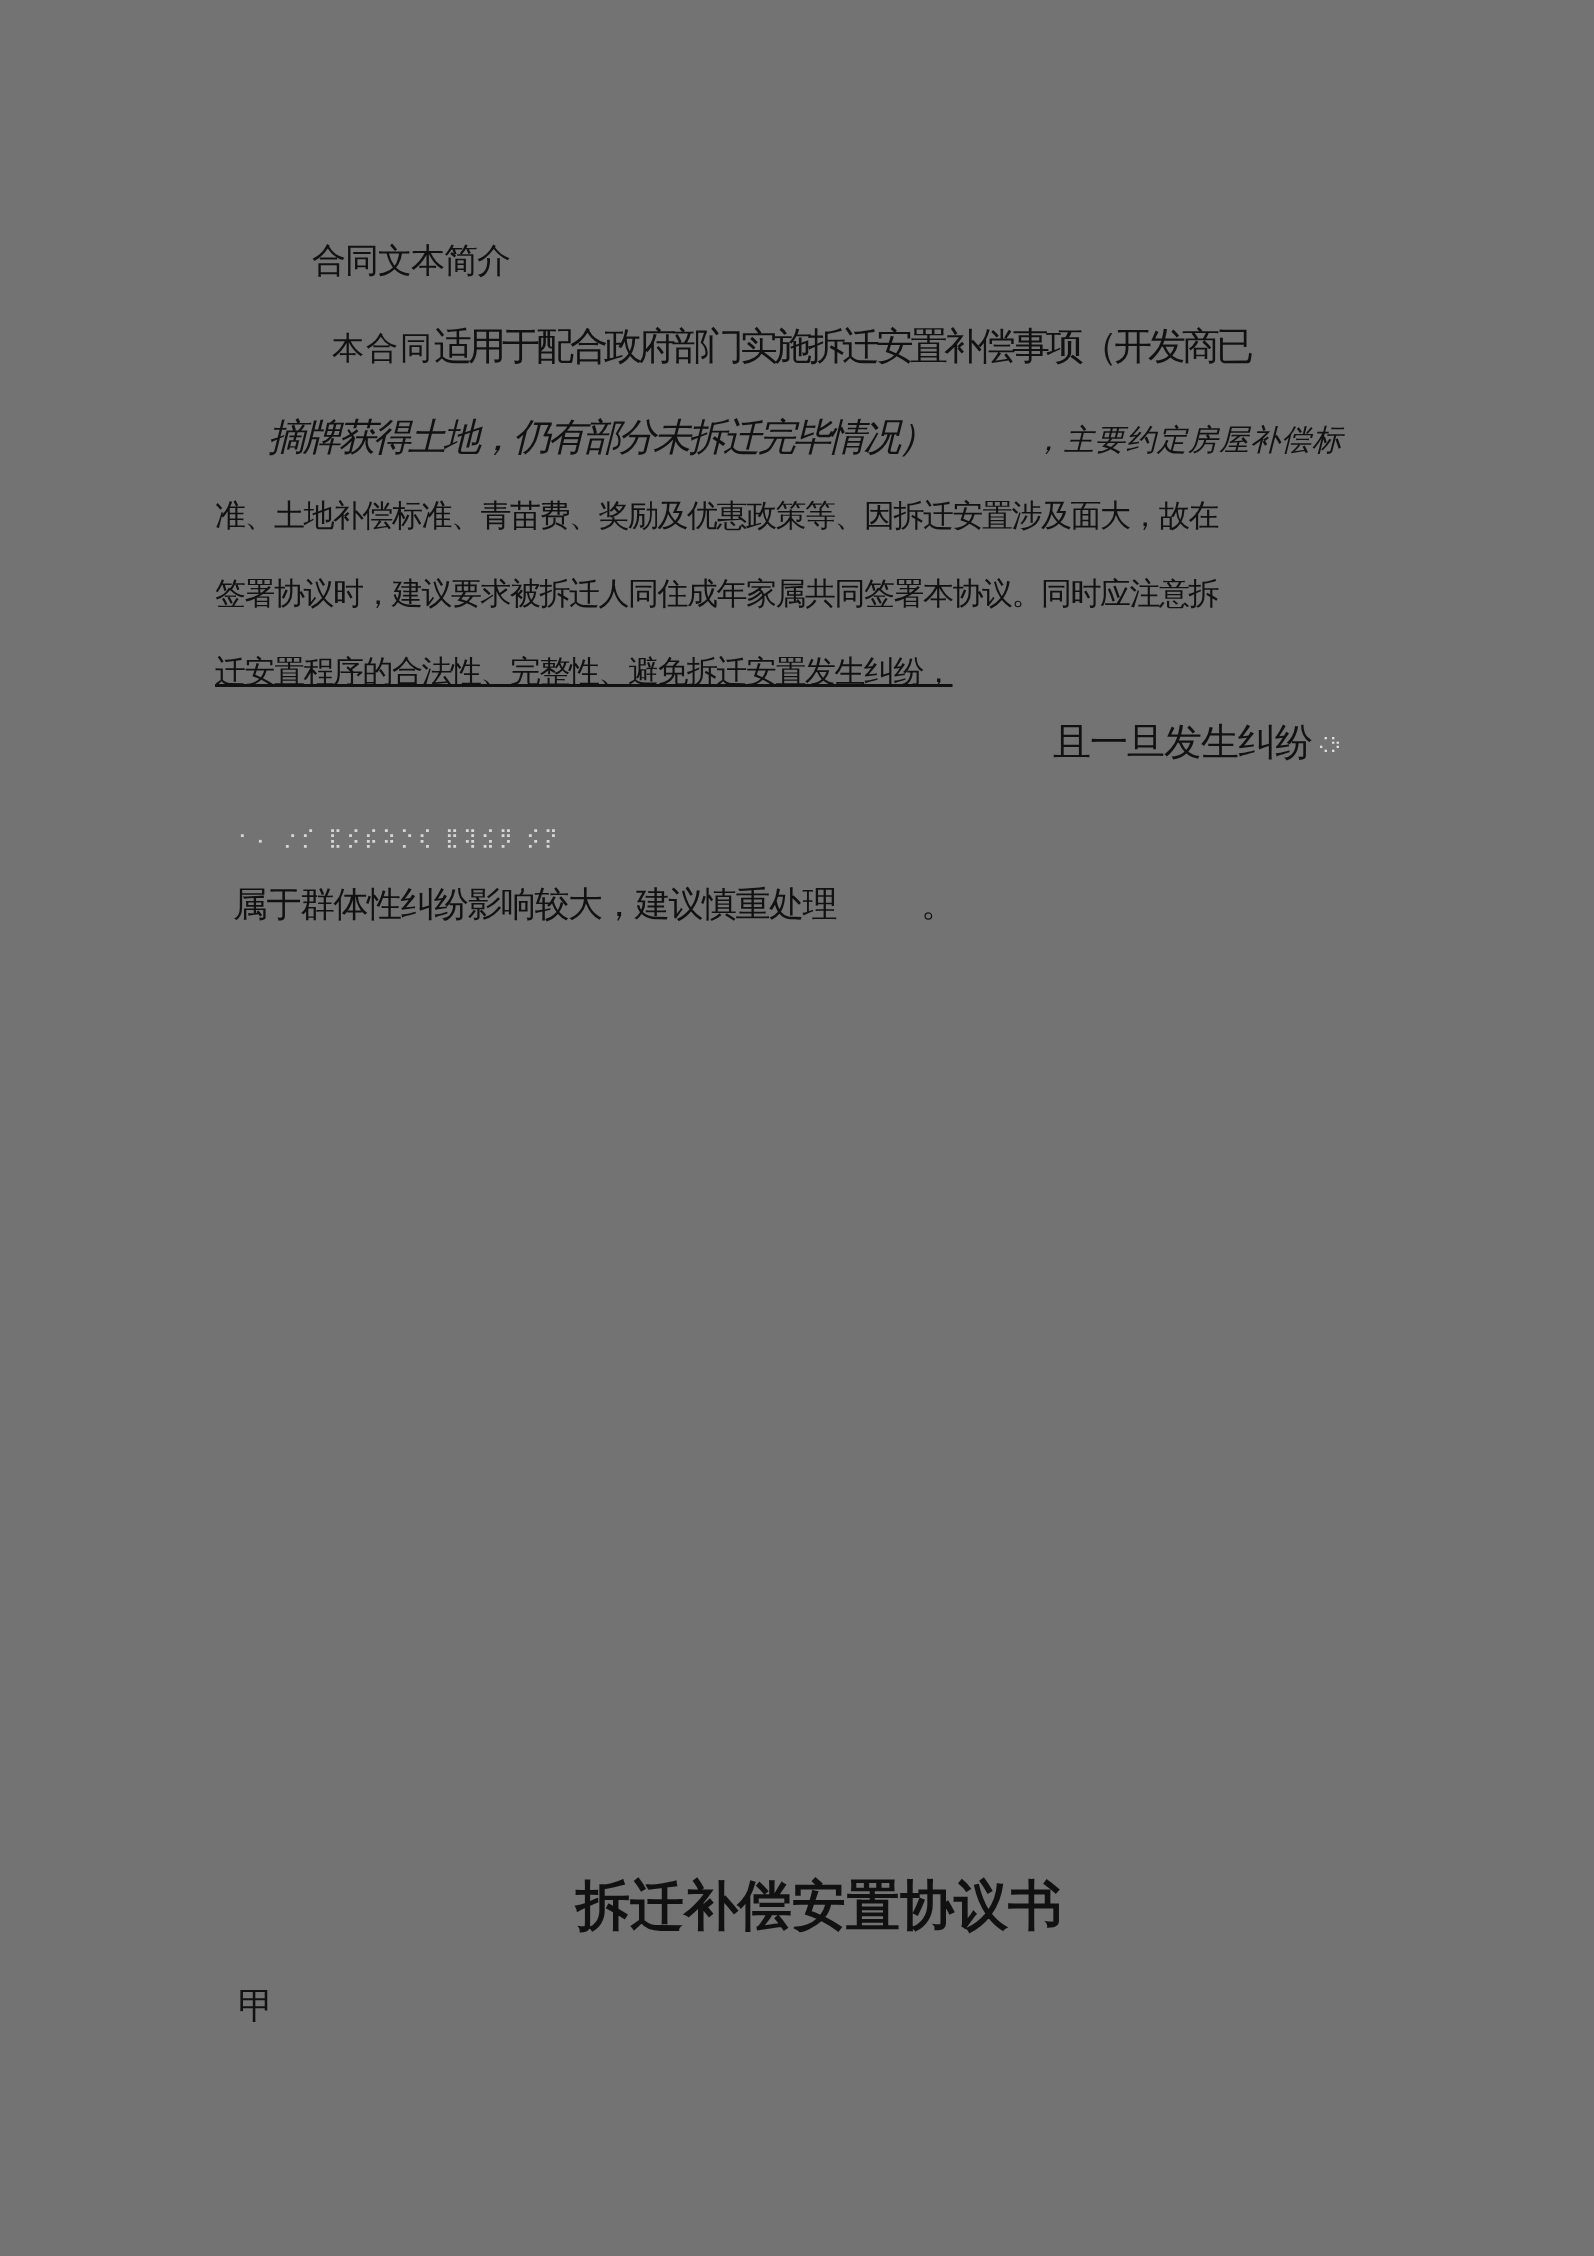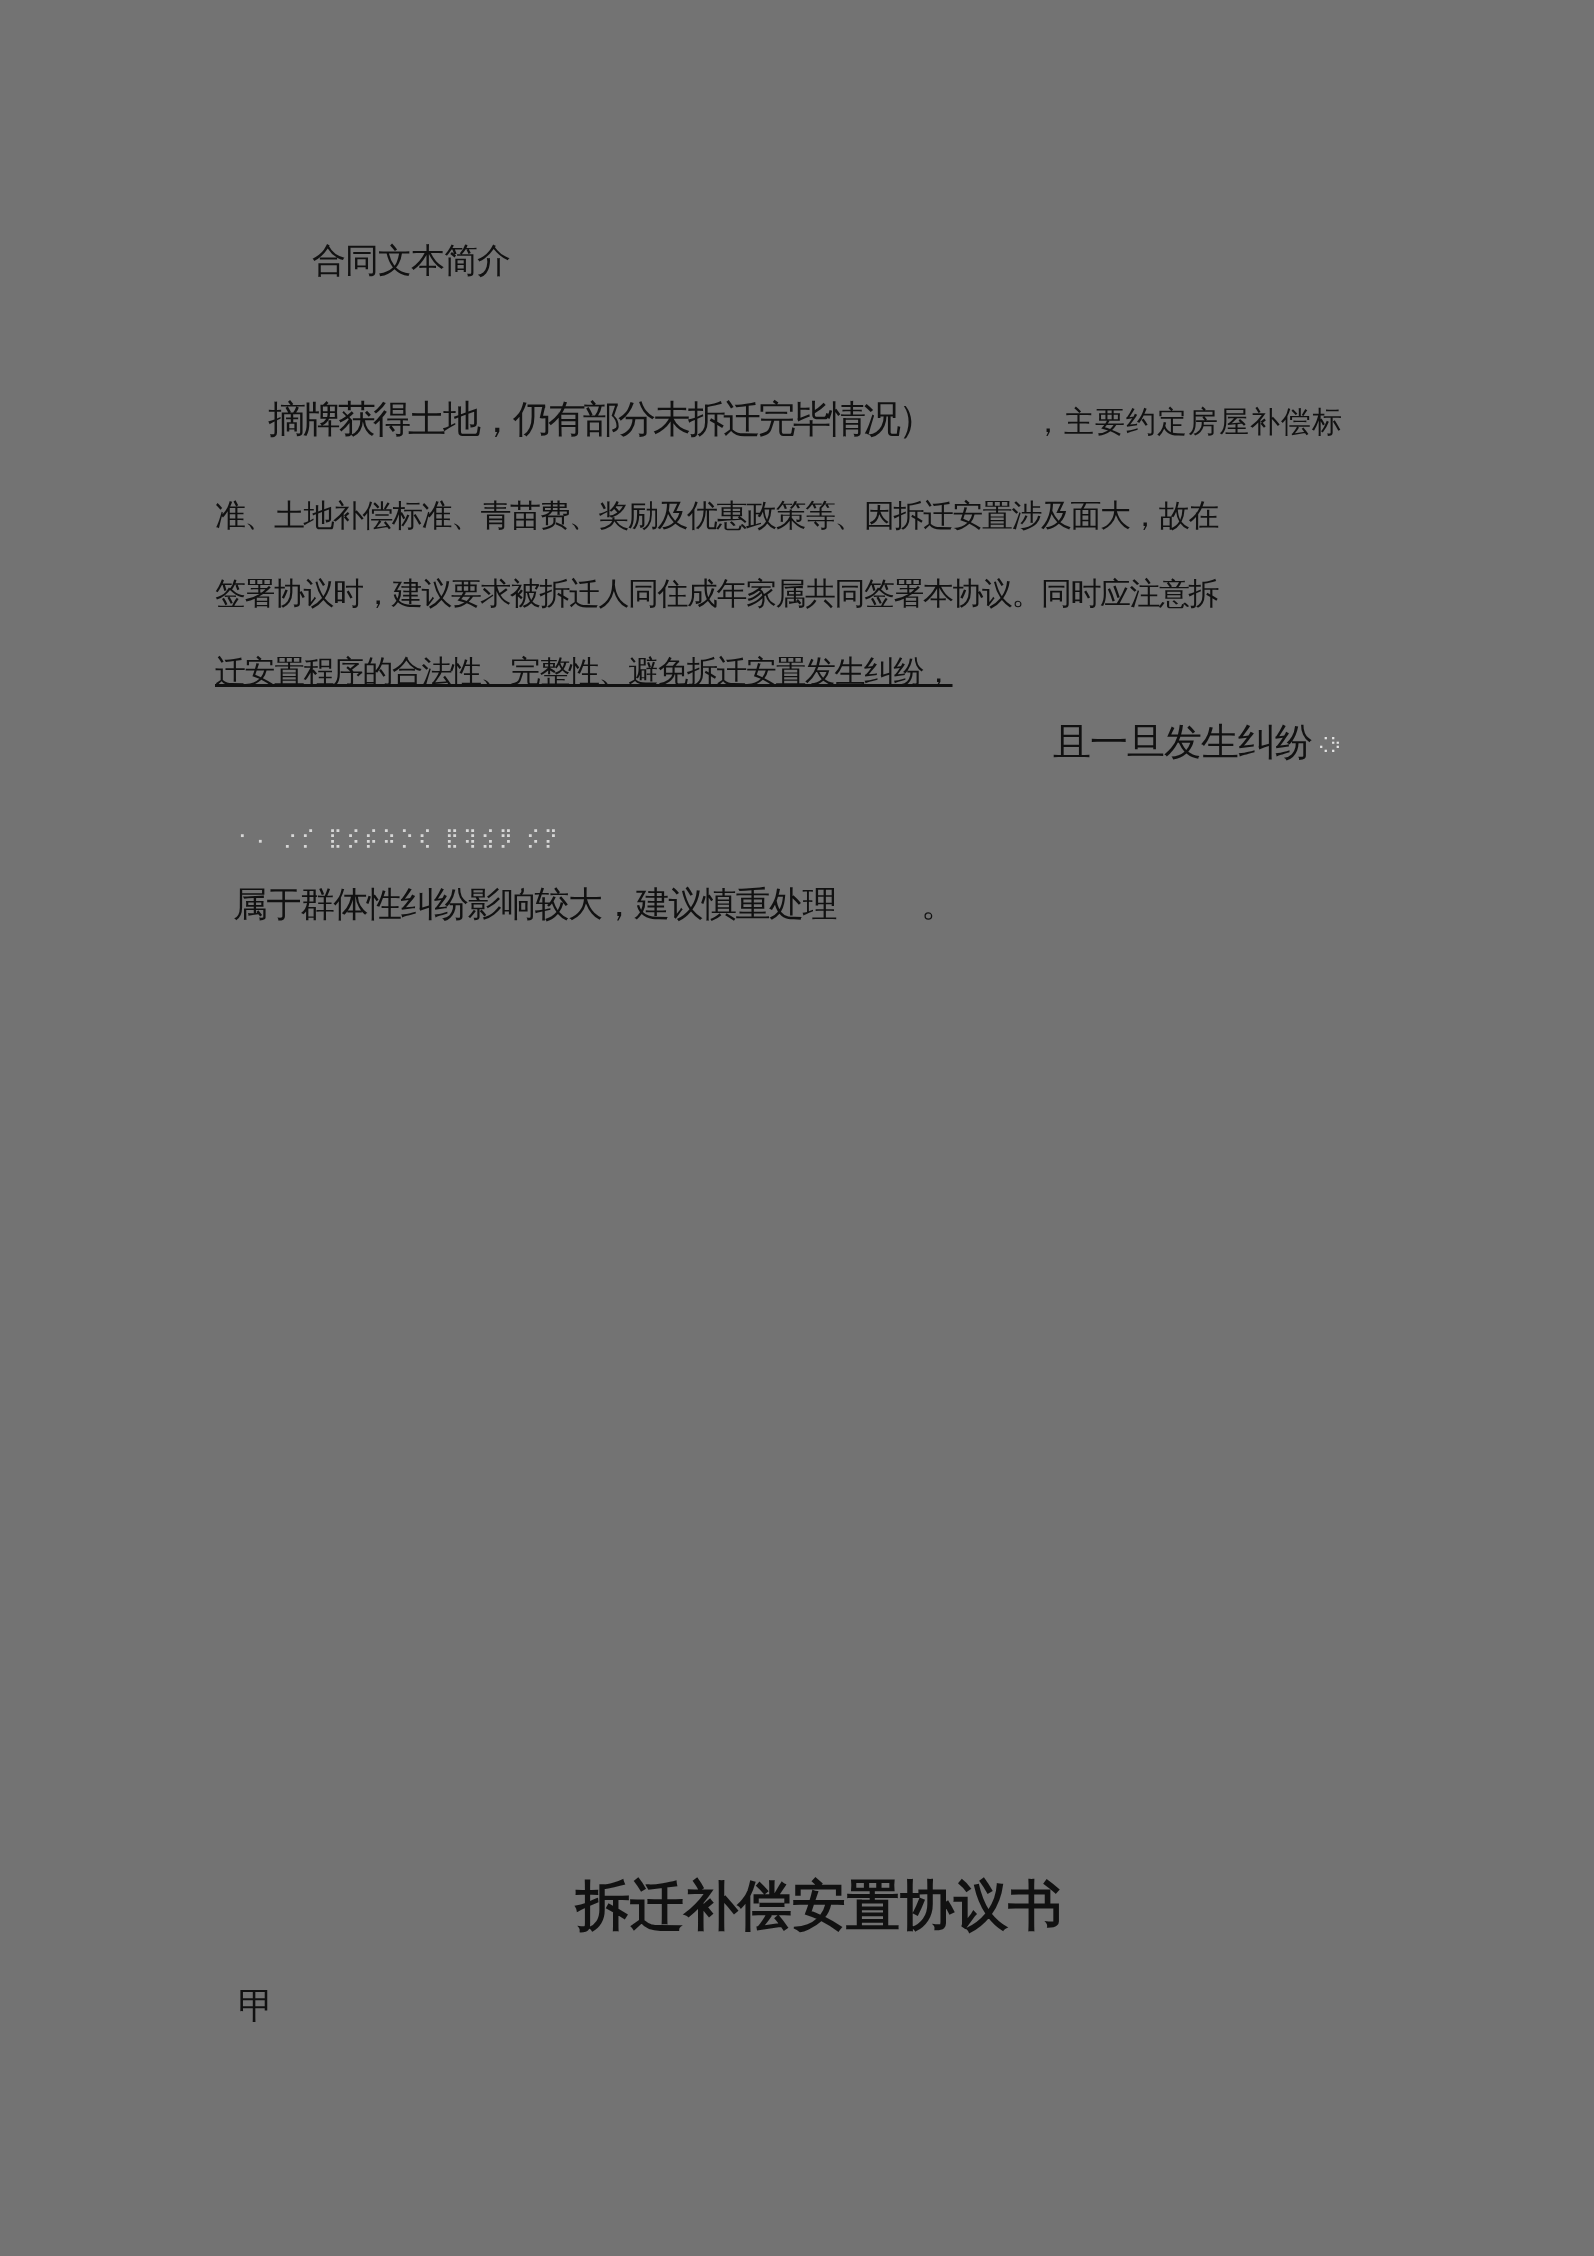--- a/index.html
+++ b/index.html
@@ -21,21 +21,21 @@
 
   .intro-heading {
     left: 312px; top: 243px;
     font-size: 34px; letter-spacing: -1px;
     font-weight: 500;
   }
 
   .para-line2 { left: 332px; top: 327px; font-size: 38px; letter-spacing: -4px; font-weight: 500; }
   .lead-small { font-size: 32px; letter-spacing: 2px; font-weight: 500; }
 
-  .para-line3 { left: 268px; top: 400px; font-size: 38px; letter-spacing: -3px; font-weight: 500; }
+  .para-line3 { left: 268px; top: 418px; font-size: 38px; letter-spacing: -3px; font-weight: 500; font-style: italic; }
   .line3-small { font-size: 30px; letter-spacing: 1px; font-weight: 400; }
   .gap-100 { display: inline-block; width: 100px; }
   .gap-85  { display: inline-block; width: 85px; }
 
   .body-line { font-size: 31px; letter-spacing: -1.5px; font-weight: 400; }
   .body-line.l4 { left: 215px; top: 500px; }
   .body-line.l5 { left: 215px; top: 578px; }
   .body-line.l6 { left: 215px; top: 656px; text-decoration: underline; }
 
   .emphasis-line { left: 1053px; top: 723px; font-size: 38px; letter-spacing: -1px; font-weight: 500; }
@@ -65,20 +65,23 @@
 
   .party-a { left: 238px; top: 1988px; font-size: 36px; font-weight: 500; }
 </style>
 </head>
 <body>
 
 <div class="page">
 
   <div class="abs intro-heading">合同文本简介</div>
 
+  <div class="abs para-line2">
+    <span class="lead-small">本合同</span><span>适用于配合政府部门实施拆迁安置补偿事项（开发商已</span>
+  </div>
 
   <div class="abs para-line3">
     <span>摘牌获得土地，仍有部分未拆迁完毕情况）</span><span class="gap-100"></span><span class="line3-small">，主要约定房屋补偿标</span>
   </div>
 
   <div class="abs body-line l4">准、土地补偿标准、青苗费、奖励及优惠政策等、因拆迁安置涉及面大，故在</div>
 
   <div class="abs body-line l5">签署协议时，建议要求被拆迁人同住成年家属共同签署本协议。同时应注意拆</div>
 
   <div class="abs body-line l6">迁安置程序的合法性、完整性、避免拆迁安置发生纠纷，</div>

